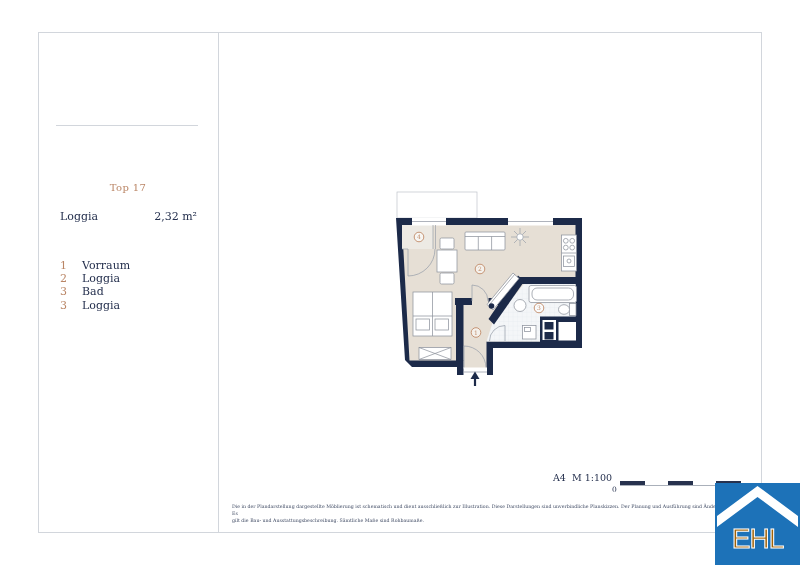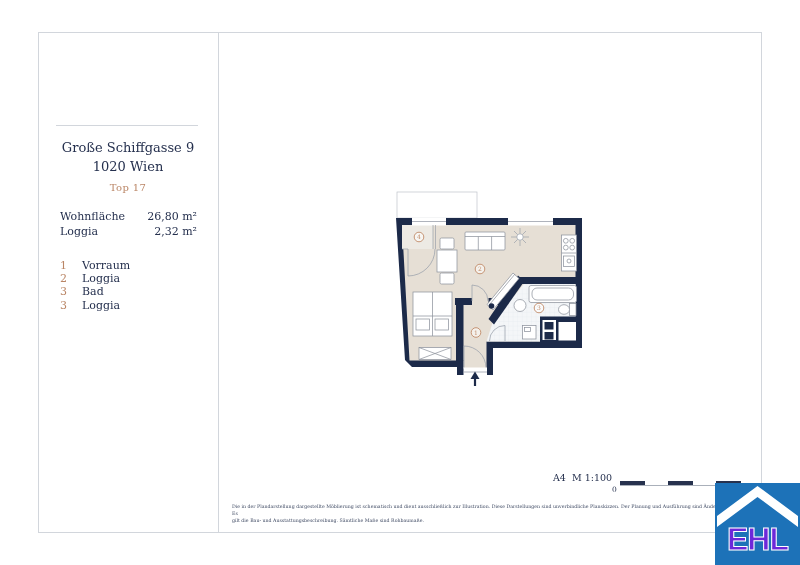--- a/index.html
+++ b/index.html
@@ -25,43 +25,35 @@
               font-size:4.7px;line-height:7.2px;color:#3f4a63;}
   .scalenote{position:absolute;left:553px;top:472px;font-size:9.5px;color:#25304e;white-space:pre;}
   .scalezero{position:absolute;left:612px;top:485px;font-size:7.5px;color:#25304e;}
   .scalebar{position:absolute;left:620px;top:481px;width:142px;height:5px;
             border-bottom:1px solid #aab0ba;box-sizing:border-box;}
   .seg{position:absolute;top:0;height:3.5px;width:25px;background:#27324e;}
   .seg.s1{left:0;} .seg.s2{left:48px;} .seg.s3{left:96px;}
   .logo{position:absolute;left:715px;top:483px;width:85px;height:82px;z-index:10;}
   .logo-bg{position:absolute;inset:0;}
   .logo-text{position:absolute;left:0;top:35px;width:100%;text-align:center;
-             font-family:"Liberation Sans",sans-serif;font-weight:bold;font-size:32px;
-             line-height:42px;color:#6d28d9;letter-spacing:-1px;-webkit-text-stroke:1px #ffffff;}
+             font-family:"Liberation Sans",sans-serif;font-weight:normal;font-size:28px;
+             line-height:42px;color:#a16207;letter-spacing:-1px;-webkit-text-stroke:1px #ffffff;}
 </style>
 </head>
 <body>
 
 <div class="page">
 
   <div class="frame"></div>
   <div class="vdivider"></div>
 
   <div class="sidebar">
     <div class="srule"></div>
-    <div class="addr">
-      <div>Große Schiffgasse 9</div>
-      <div>1020 Wien</div>
-    </div>
     <div class="unit">Top 17</div>
     <div class="areas">
-      <div class="arow">
-        <span>Wohnfläche</span>
-        <span>26,80 m²</span>
-      </div>
       <div class="arow">
         <span>Loggia</span>
         <span>2,32 m²</span>
       </div>
     </div>
     <div class="legend">
       <div class="lrow">
         <span class="lnum">1</span>
         <span class="llabel">Vorraum</span>
       </div>

